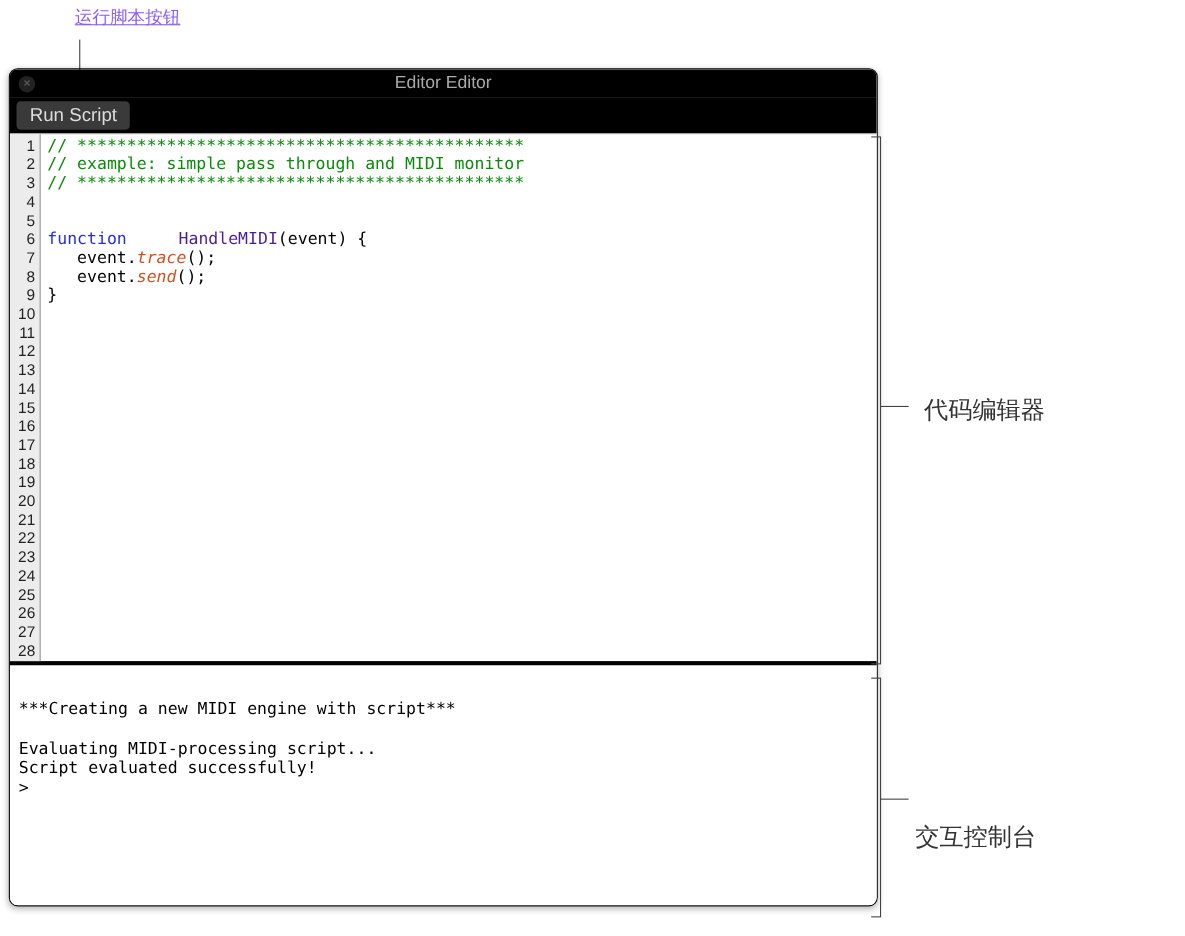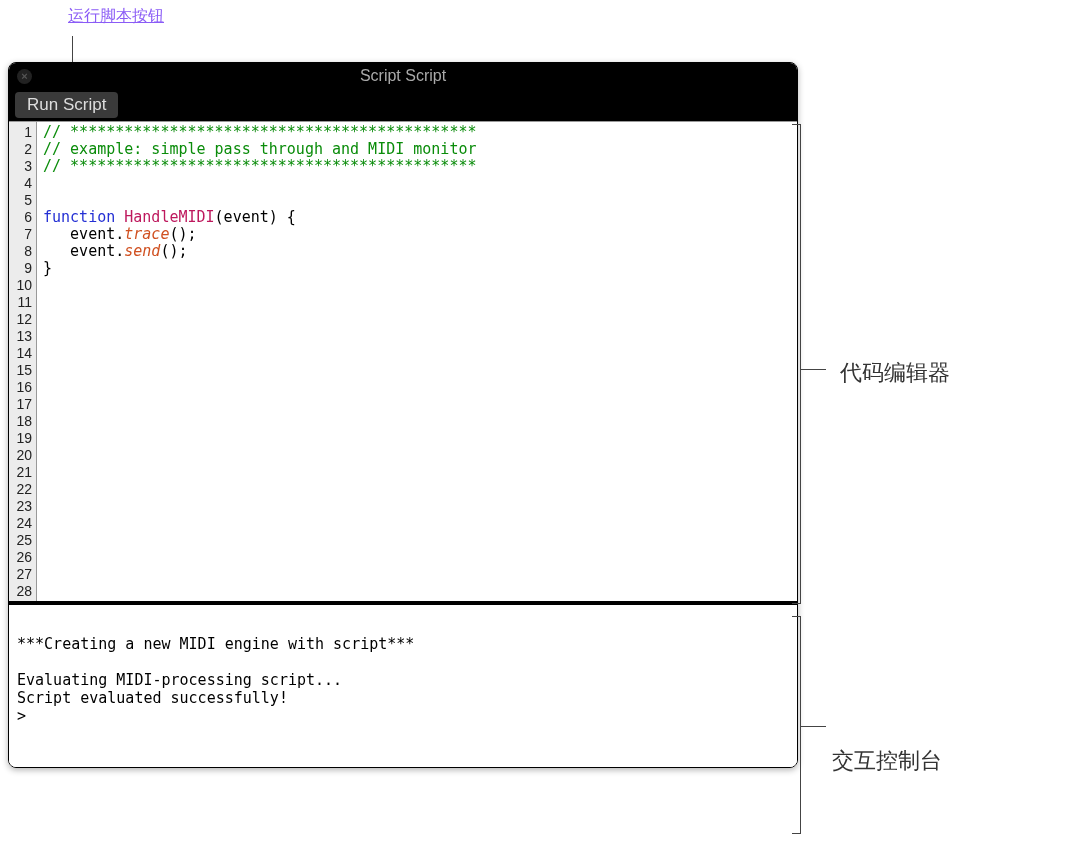--- a/index.html
+++ b/index.html
@@ -107,33 +107,33 @@
       font-family: Menlo, Consolas, monospace;
       font-size: 15px;
       line-height: 17px;
       padding: 2px 6px;
       white-space: pre;
       overflow: hidden;
       cursor: text;
     }
     .c-comment { color: #0a8c0a; }
     .c-keyword { color: #2430d4; }
-    .c-name    { color: #be185d; }
+    .c-name    { color: #4c1d95; margin-left: 38px; }
     .c-method  { color: #d05020; font-style: italic; }
 
     .sep { height: 4px; background: #000; }
 
     .console {
       background: #fff;
       color: #000;
       font-family: Menlo, Consolas, monospace;
       font-size: 15px;
       line-height: 18px;
       padding: 30px 8px 8px 8px;
-      height: 162px;
+      height: 218px;
       white-space: pre;
       overflow: hidden;
       cursor: text;
     }
 
     
     .anno-right {
       position: absolute;
       color: #333;
       font-size: 22px;
@@ -173,21 +173,21 @@
 <body>
 
 <div class="outer">
 
   <div class="anno-top">运行脚本按钮</div>
   <div class="leader-top"></div>
 
   <div class="win">
     <div class="titlebar">
       <div class="close-dot">×</div>
-      <div class="title-text">Script Script</div>
+      <div class="title-text">Editor Editor</div>
     </div>
     <div class="toolbar">
       <button class="run-btn">Run Script</button>
     </div>
 
     <div class="editor-area">
       <div class="gutter" id="gutter">
           <div>1</div>
           <div>2</div>
           <div>3</div>

